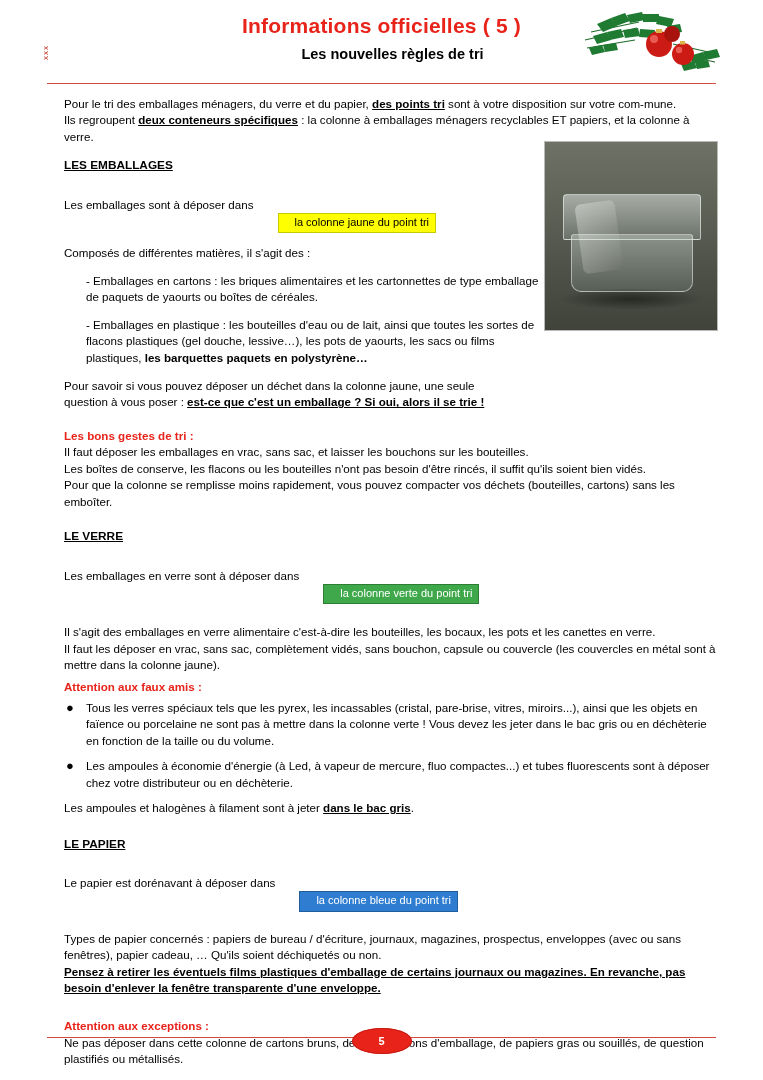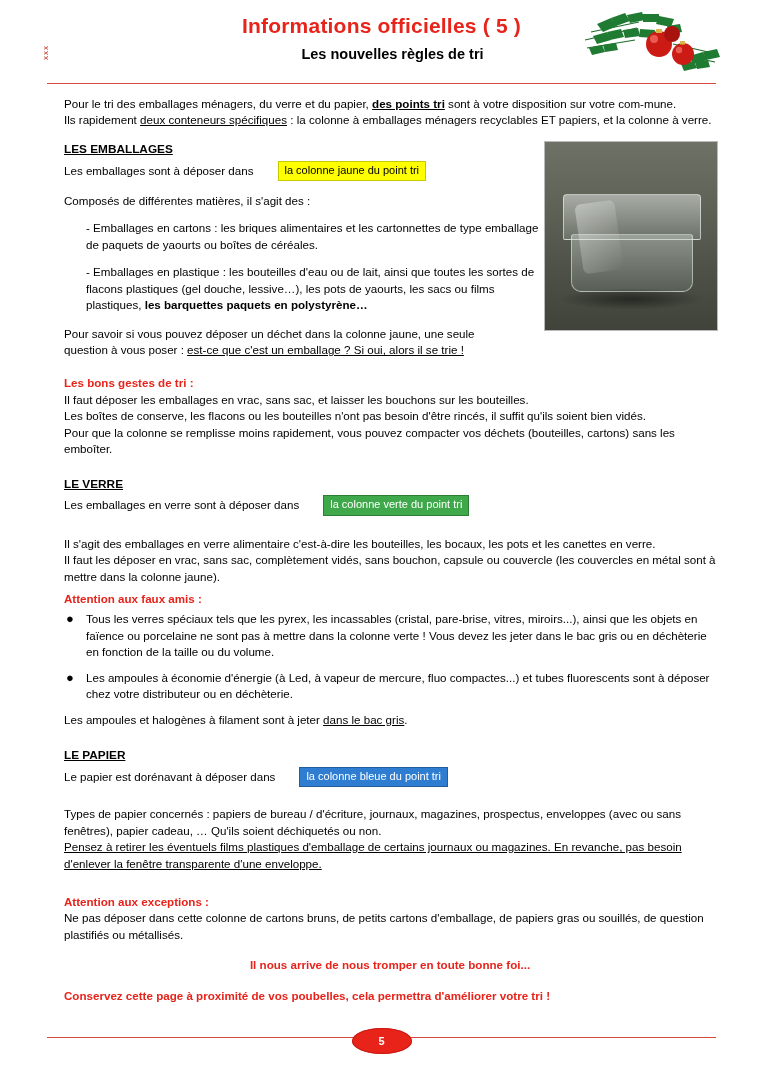--- a/index.html
+++ b/index.html
@@ -71,43 +71,44 @@
   .content {
     position: absolute;
     left: 64px;
     top: 96px;
     width: 652px;
     font-size: 11.6px;
     line-height: 1.42;
   }
   p { margin: 0 0 0 0; }
   .block { margin-bottom: 9px; }
-  .u { text-decoration: underline; }
+  .u { text-decoration: underline; font-weight: bold; }
   .b { font-weight: bold; }
   .red-b { color: #e8231a; font-weight: bold; }
   .h-sec {
     font-weight: bold;
     text-decoration: underline;
     font-size: 11.8px;
     margin-top: 12px;
     margin-bottom: 3px;
   }
   .indent { margin-left: 22px; }
   .inline-row {
     display: flex;
     align-items: center;
     gap: 24px;
     margin-bottom: 2px;
   }
   .tagbox {
     display: inline-block;
-    padding: 2px 6px 3px 6px;
+    padding: 2px 6px 3px 16px;
     font-size: 11px;
     line-height: 1.2;
     border: 1px solid #9a9a00;
+    margin-top: 36px;
   }
   .tag-yellow {
     background: #ffff00;
     border-color: #c9c900;
     color: #000;
   }
   .tag-green {
     background: #3fa84a;
     border-color: #2e7d34;
     color: #ffffff;
@@ -273,21 +274,21 @@
     <div class="shadow"></div>
   </div>
 
   <div class="content">
 
     <div class="block">
       <p>
         <span>Pour le tri des emballages ménagers, du verre et du papier, </span><span class="u b">des points tri</span><span> sont à votre disposition sur votre com-mune.</span>
       </p>
       <p>
-        <span>Ils rapidement </span><span class="u">deux conteneurs spécifiques</span><span> : la colonne à emballages ménagers recyclables ET papiers, et  la colonne à verre.</span>
+        <span>Ils regroupent </span><span class="u">deux conteneurs spécifiques</span><span> : la colonne à emballages ménagers recyclables ET papiers, et  la colonne à verre.</span>
       </p>
     </div>
 
     <div class="h-sec">LES EMBALLAGES</div>
 
     <div class="inline-row">
       <span>Les emballages sont à déposer dans</span>
       <span class="tagbox tag-yellow">la colonne jaune du point tri</span>
     </div>
 

